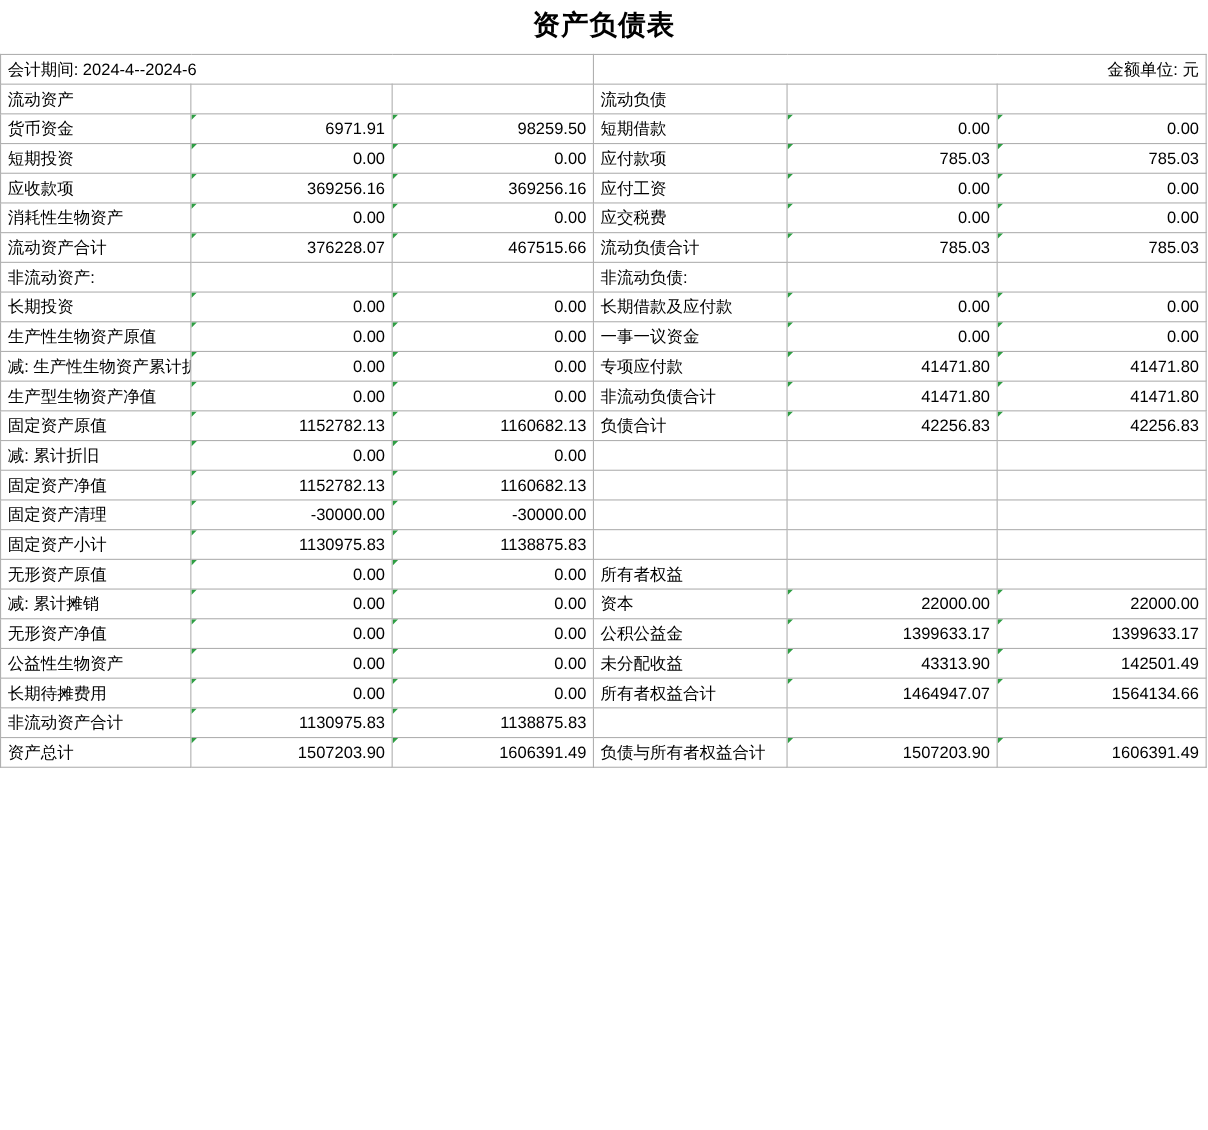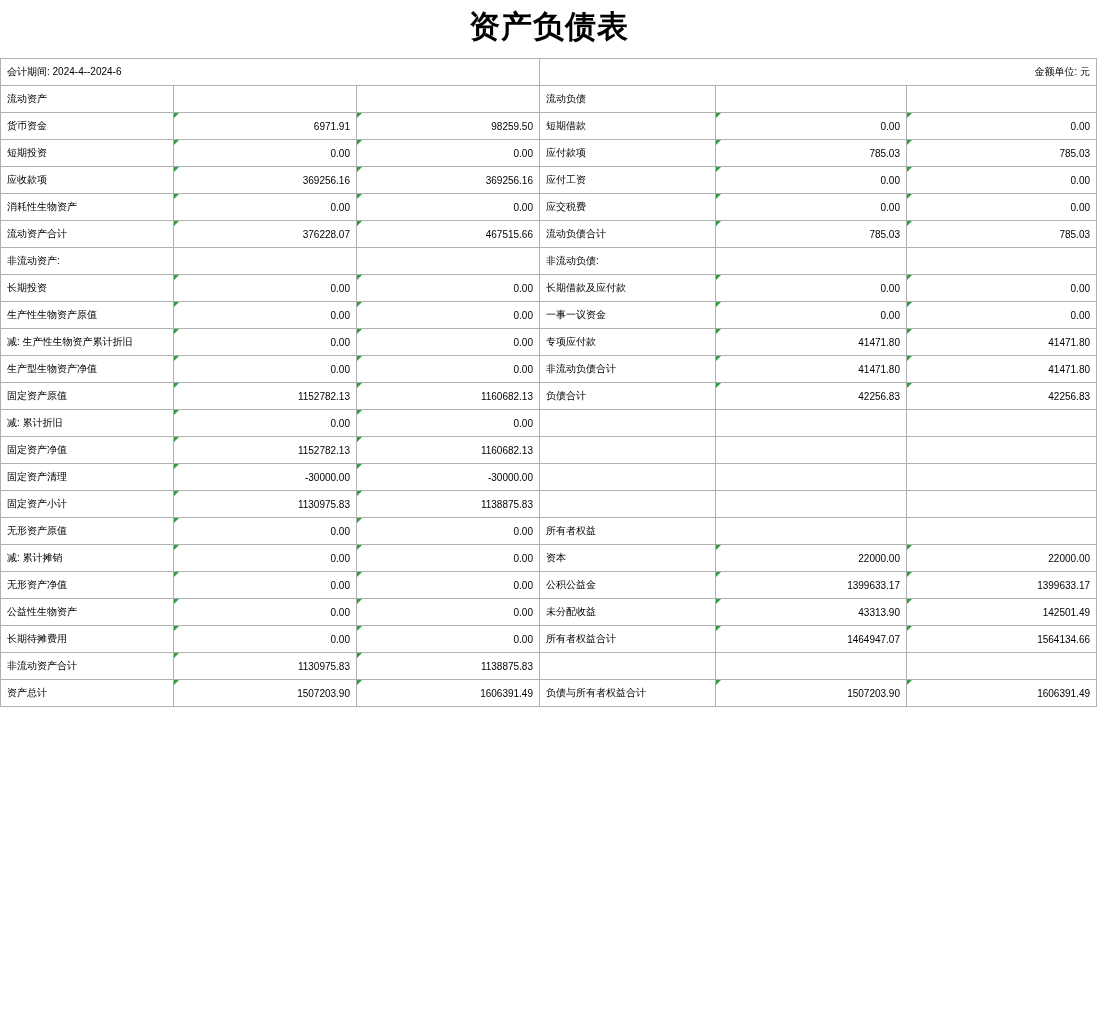--- a/index.html
+++ b/index.html
@@ -13,31 +13,31 @@
     font-family: "Liberation Sans", sans-serif;
     color: #000000;
     -webkit-font-smoothing: antialiased;
   }
   .sheet {
     width: 1098px;
     box-sizing: border-box;
   }
   .title {
     text-align: center;
-    font-size: 31px;
+    font-size: 25px;
     font-weight: bold;
     letter-spacing: 1px;
     padding-top: 6px;
     padding-bottom: 10px;
   }
   table.bs {
     border-collapse: collapse;
     table-layout: fixed;
     width: 1076px;
-    font-size: 10px;
+    font-size: 15px;
   }
   table.bs td {
     border: 1px solid #b0b0b0;
     height: 26px;
     padding: 0 6px;
     vertical-align: middle;
     overflow: hidden;
     white-space: nowrap;
     position: relative;
   }

